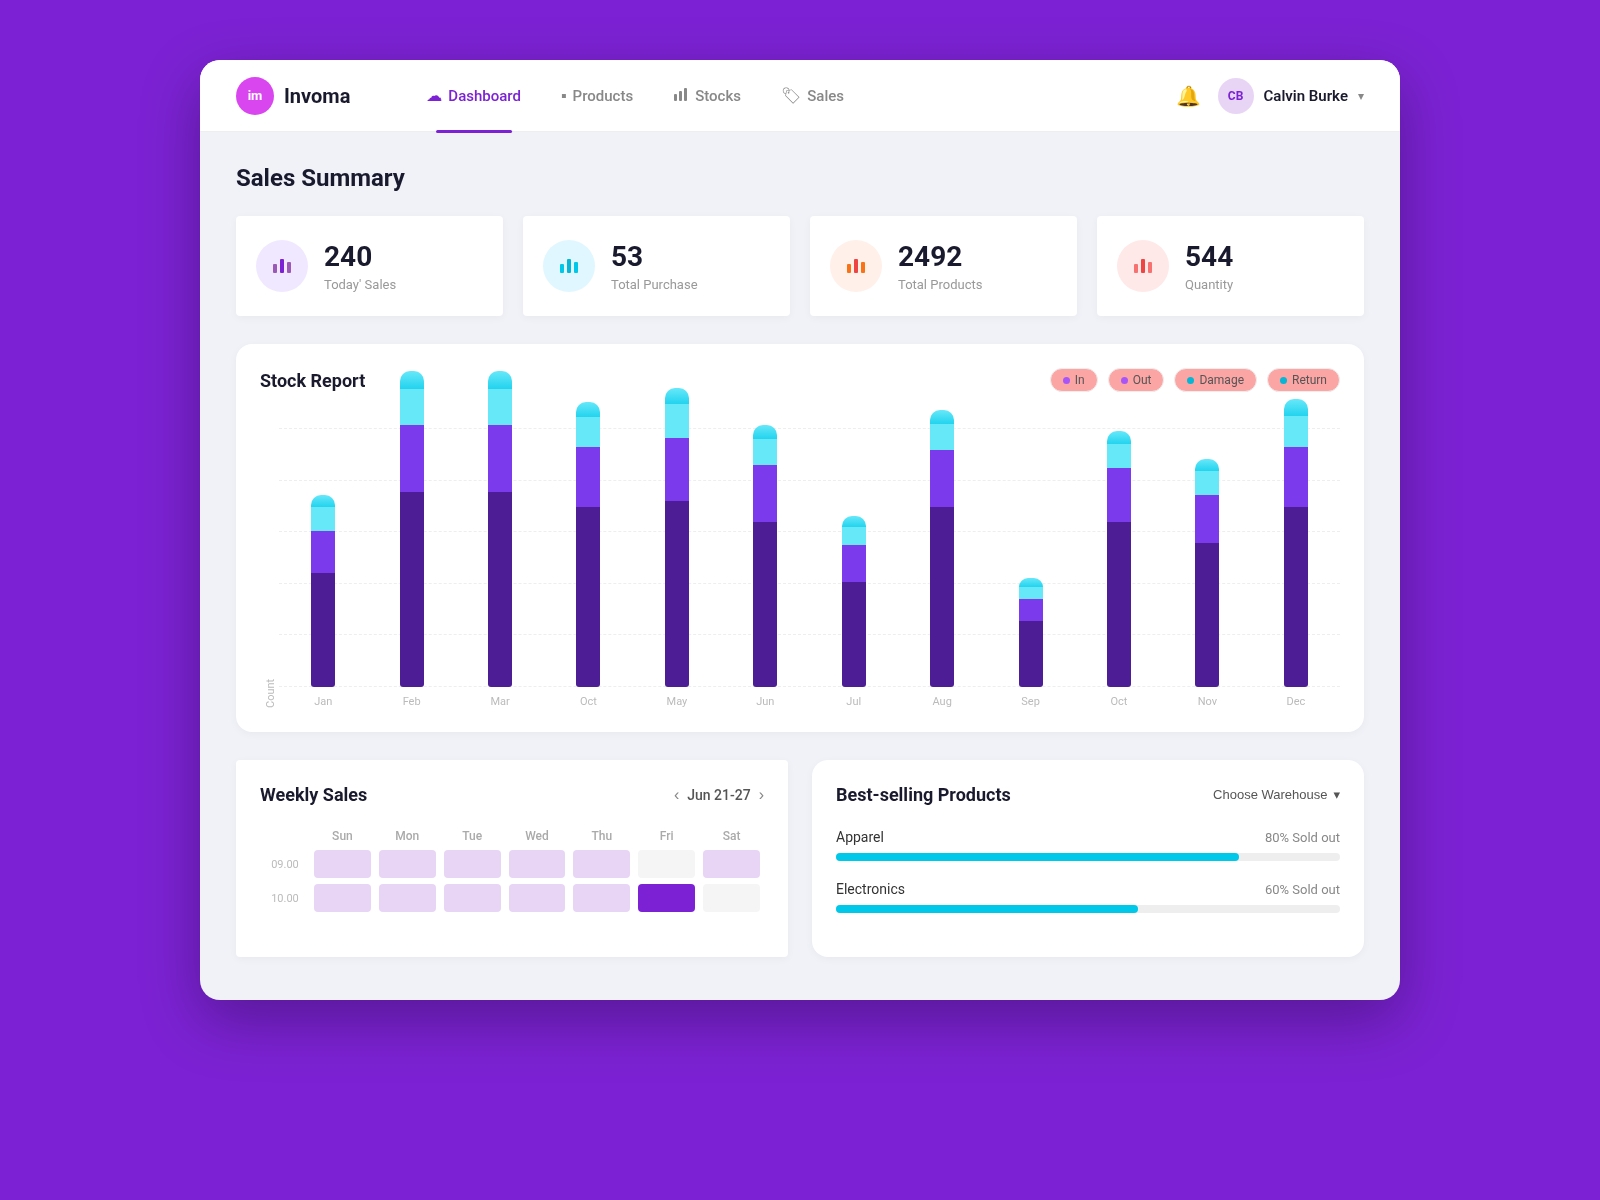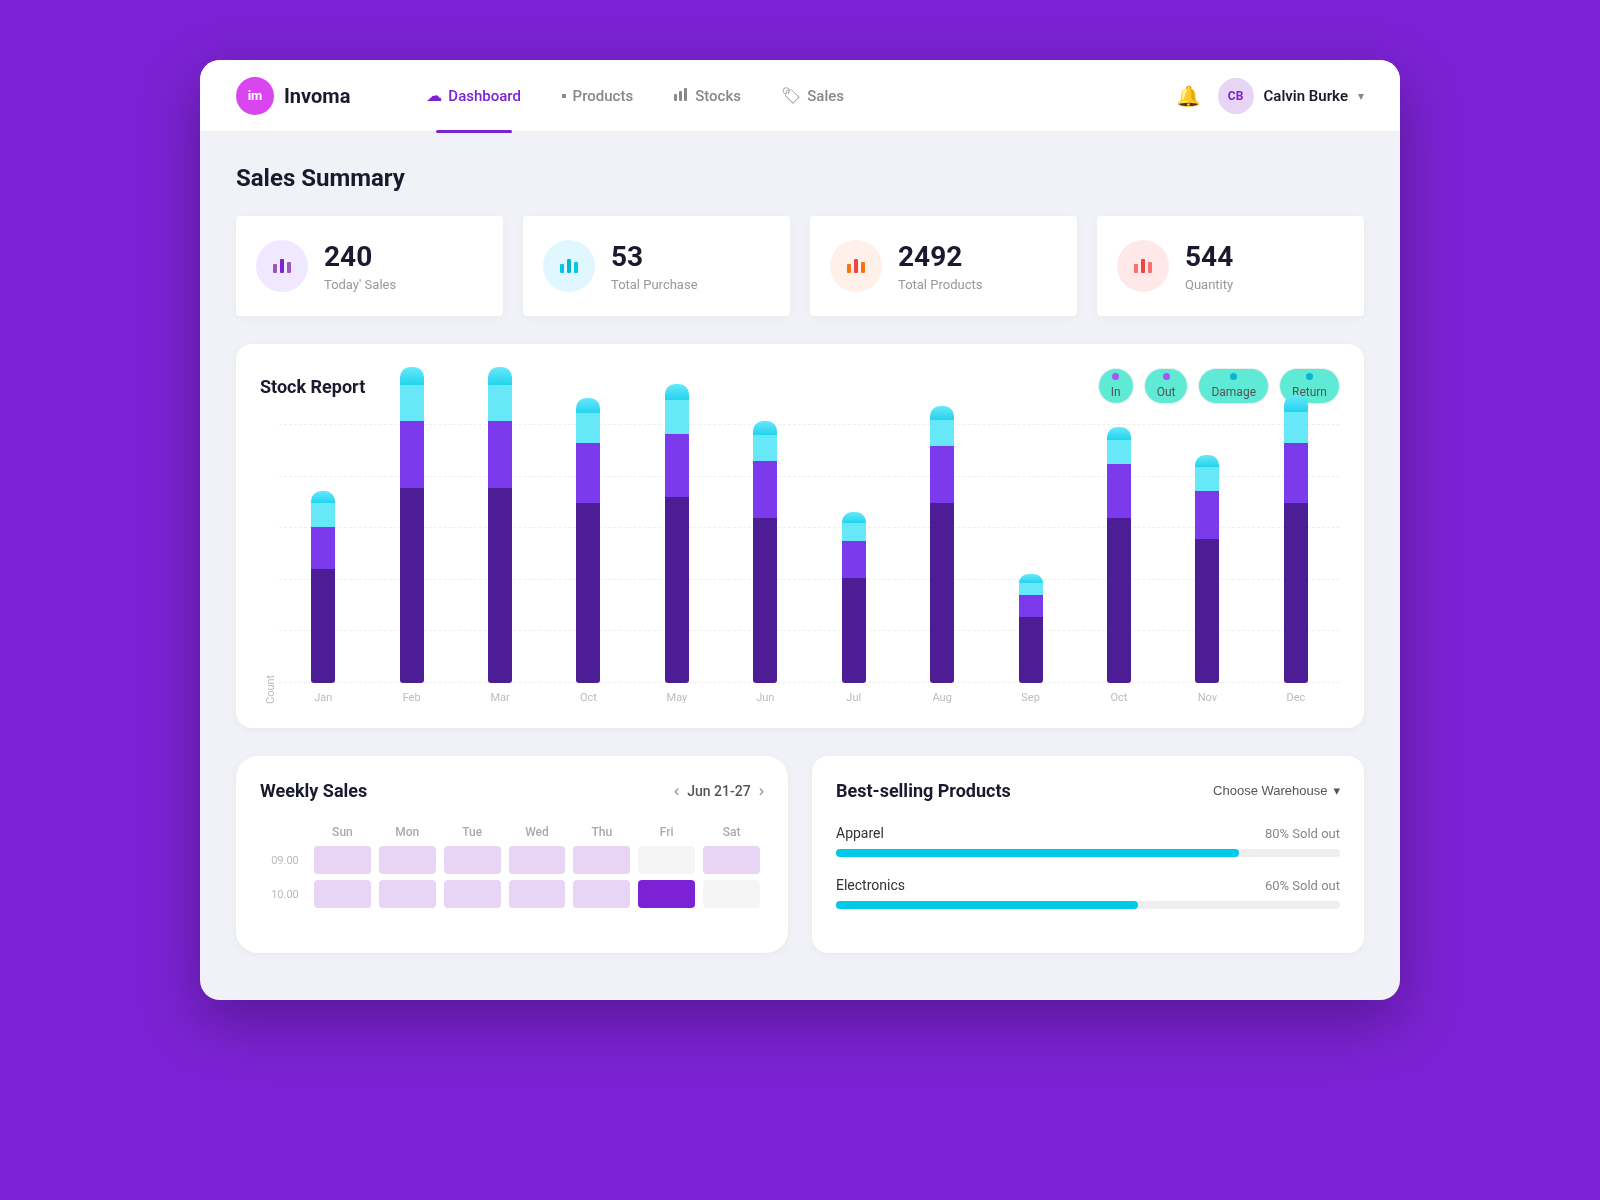--- a/index.html
+++ b/index.html
@@ -122,32 +122,31 @@
     
     .section-card {
       background: white;
       border-radius: 16px;
       padding: 24px;
       margin-bottom: 28px;
       box-shadow: 0 2px 8px rgba(0,0,0,0.04);
     }
     .section-header {
       display: flex; align-items: center; justify-content: space-between;
-      margin-bottom: 20px;
+      margin-bottom: 36px;
     }
     .section-title { font-size: 18px; font-weight: 700; color: #1a1a2e; }
     .legend-group { display: flex; gap: 10px; }
     .legend-pill {
       display: flex; align-items: center; gap: 5px;
-      background: #5eead4;
+      background: #fca5a5;
       border-radius: 20px;
       padding: 4px 12px;
       font-size: 12px; color: #555;
       border: 1px solid #eee;
-      flex-direction: column;
     }
     .legend-dot {
       width: 7px; height: 7px;
       border-radius: 50%;
     }
 
     
     .chart-area {
       position: relative;
       display: flex;
@@ -220,21 +219,21 @@
       padding-right: 4px;
       margin-right: 2px;
     }
 
     
     .bottom-row {
       display: grid;
       grid-template-columns: 1fr 1fr;
       gap: 24px;
     }
-    .weekly-sales-section { background: white; border-radius: 22px; padding: 24px; box-shadow: 0 2px 8px rgba(0,0,0,0.04); }
+    .weekly-sales-section { background: white; border-radius: 4px; padding: 24px; box-shadow: 0 2px 8px rgba(0,0,0,0.04); }
     .best-selling-section { background: white; border-radius: 16px; padding: 24px; box-shadow: 0 2px 8px rgba(0,0,0,0.04); }
 
     .weekly-header {
       display: flex; align-items: center; justify-content: space-between; margin-bottom: 20px;
     }
     .week-nav { display: flex; align-items: center; gap: 8px; }
     .week-nav-btn { background: none; border: none; cursor: pointer; font-size: 16px; color: #888; }
     .week-label { font-size: 14px; color: #555; font-weight: 500; }
 
     

